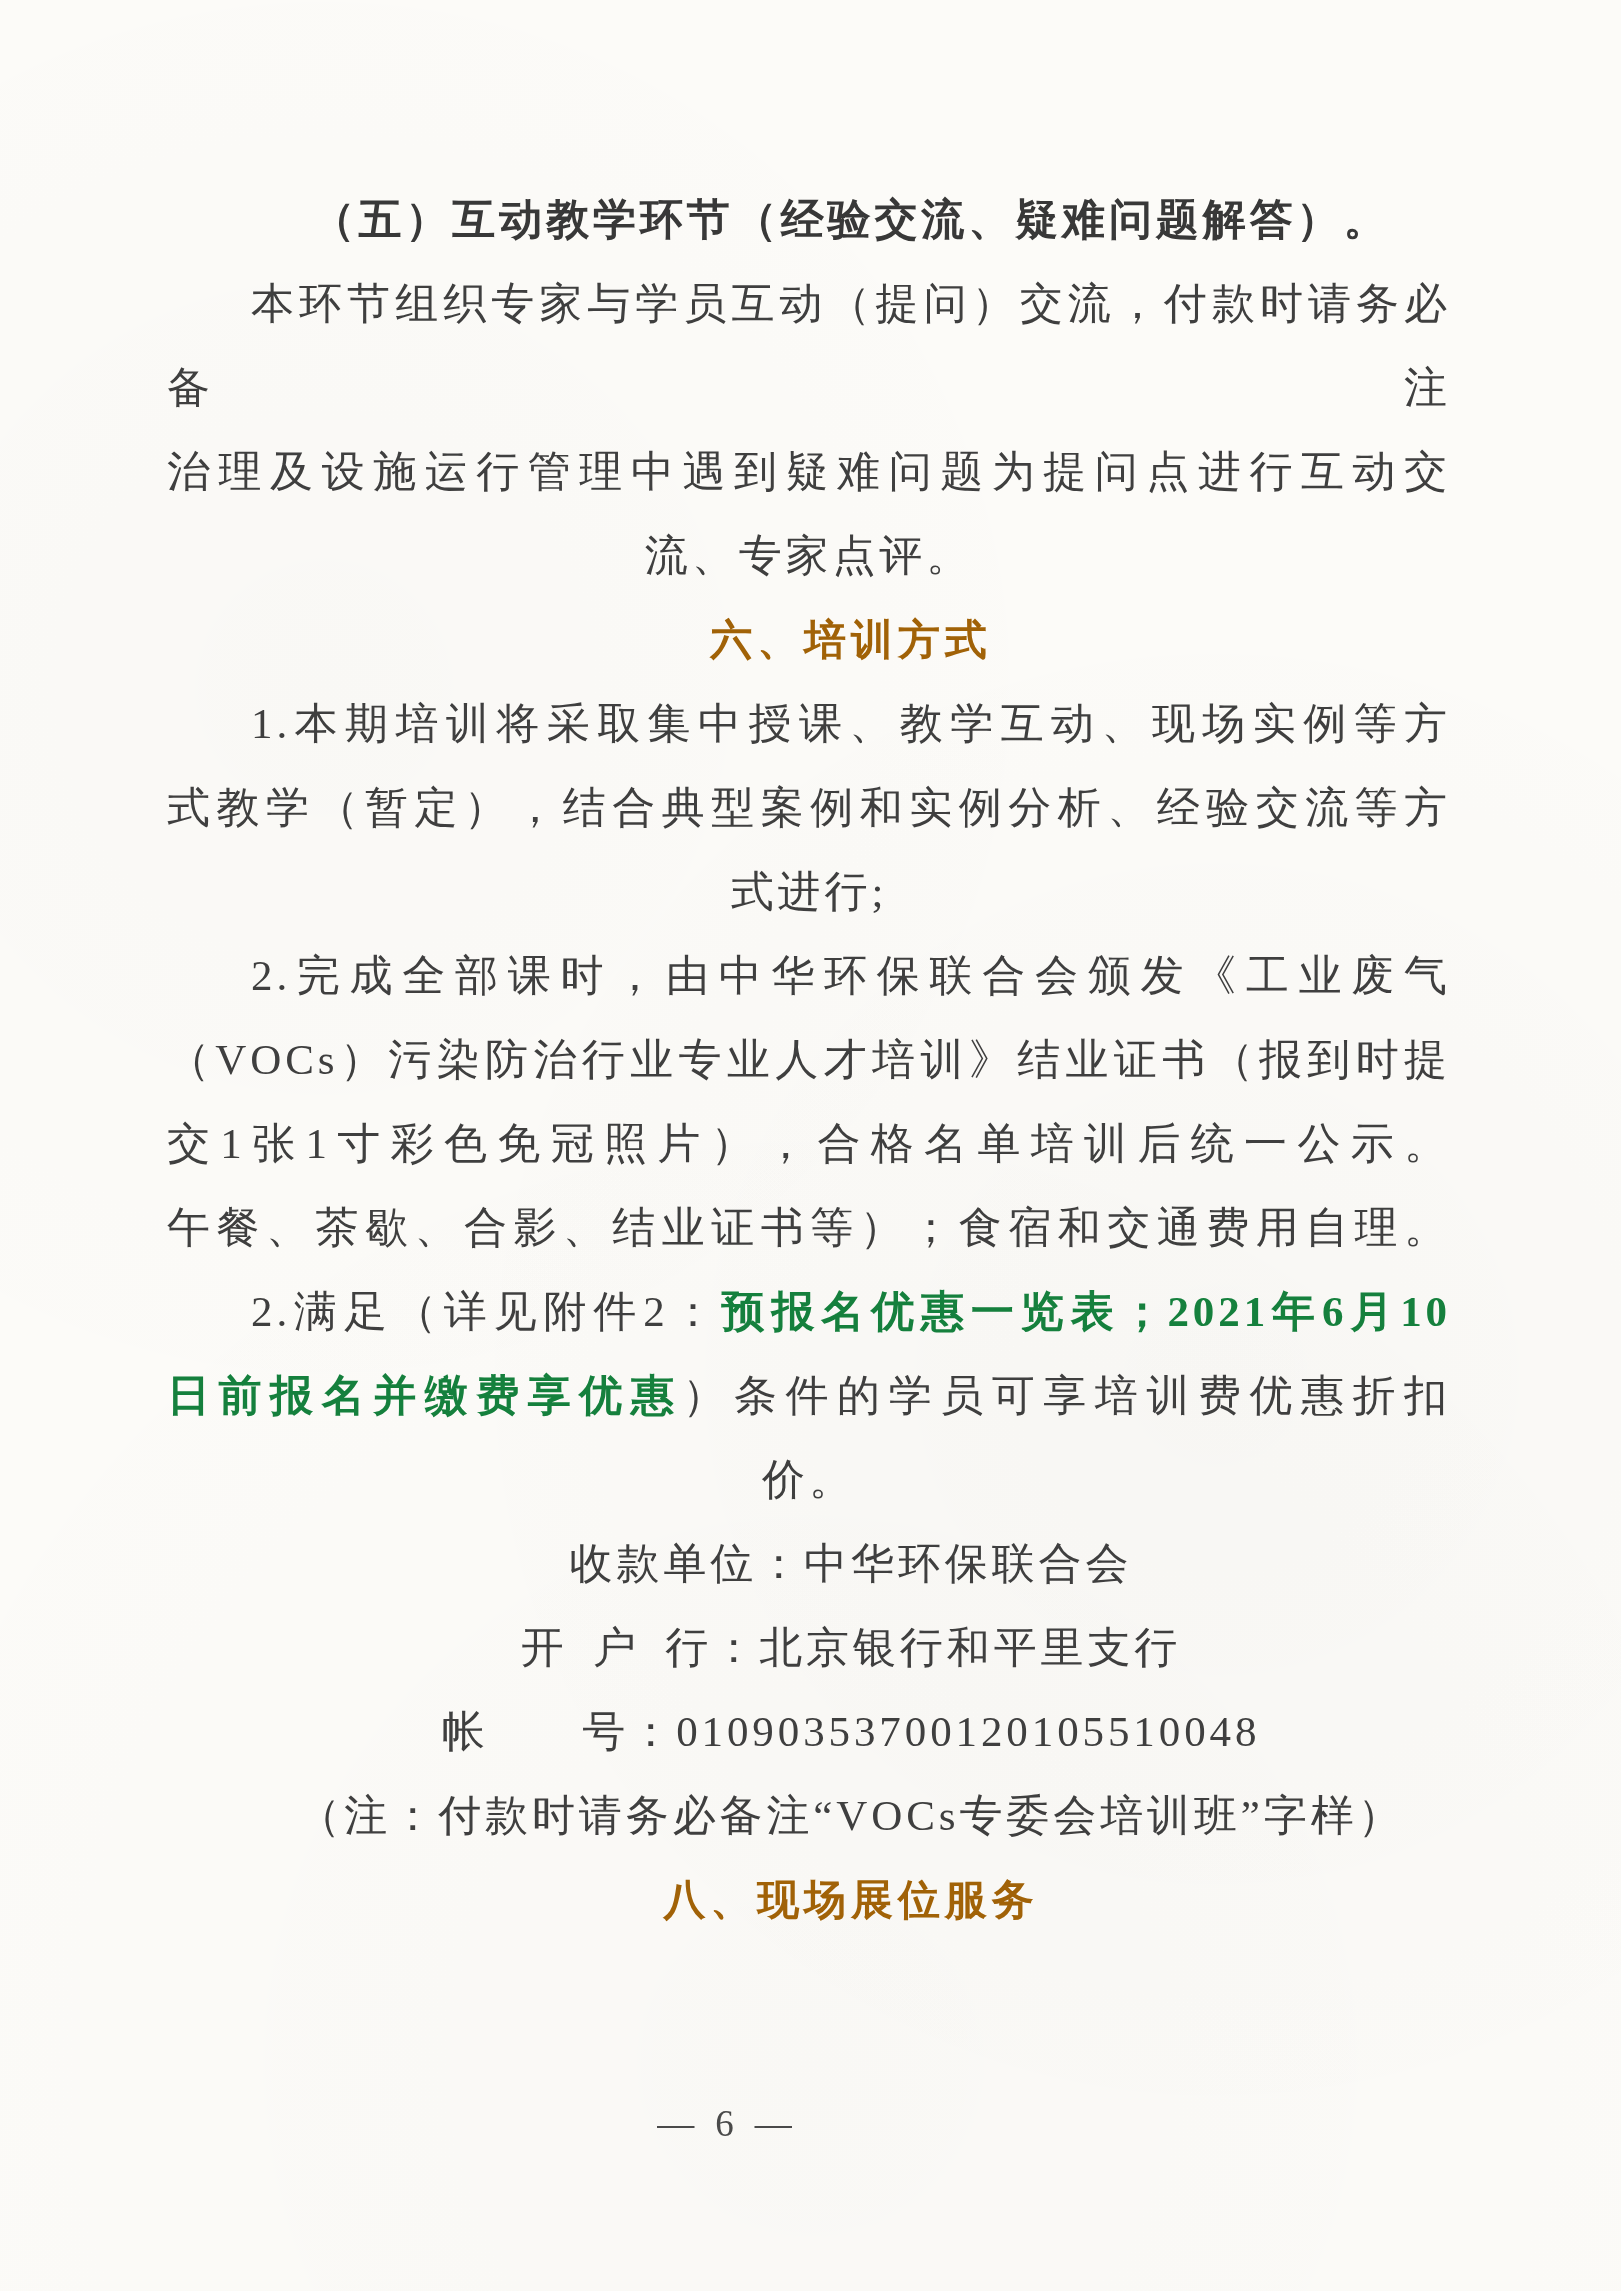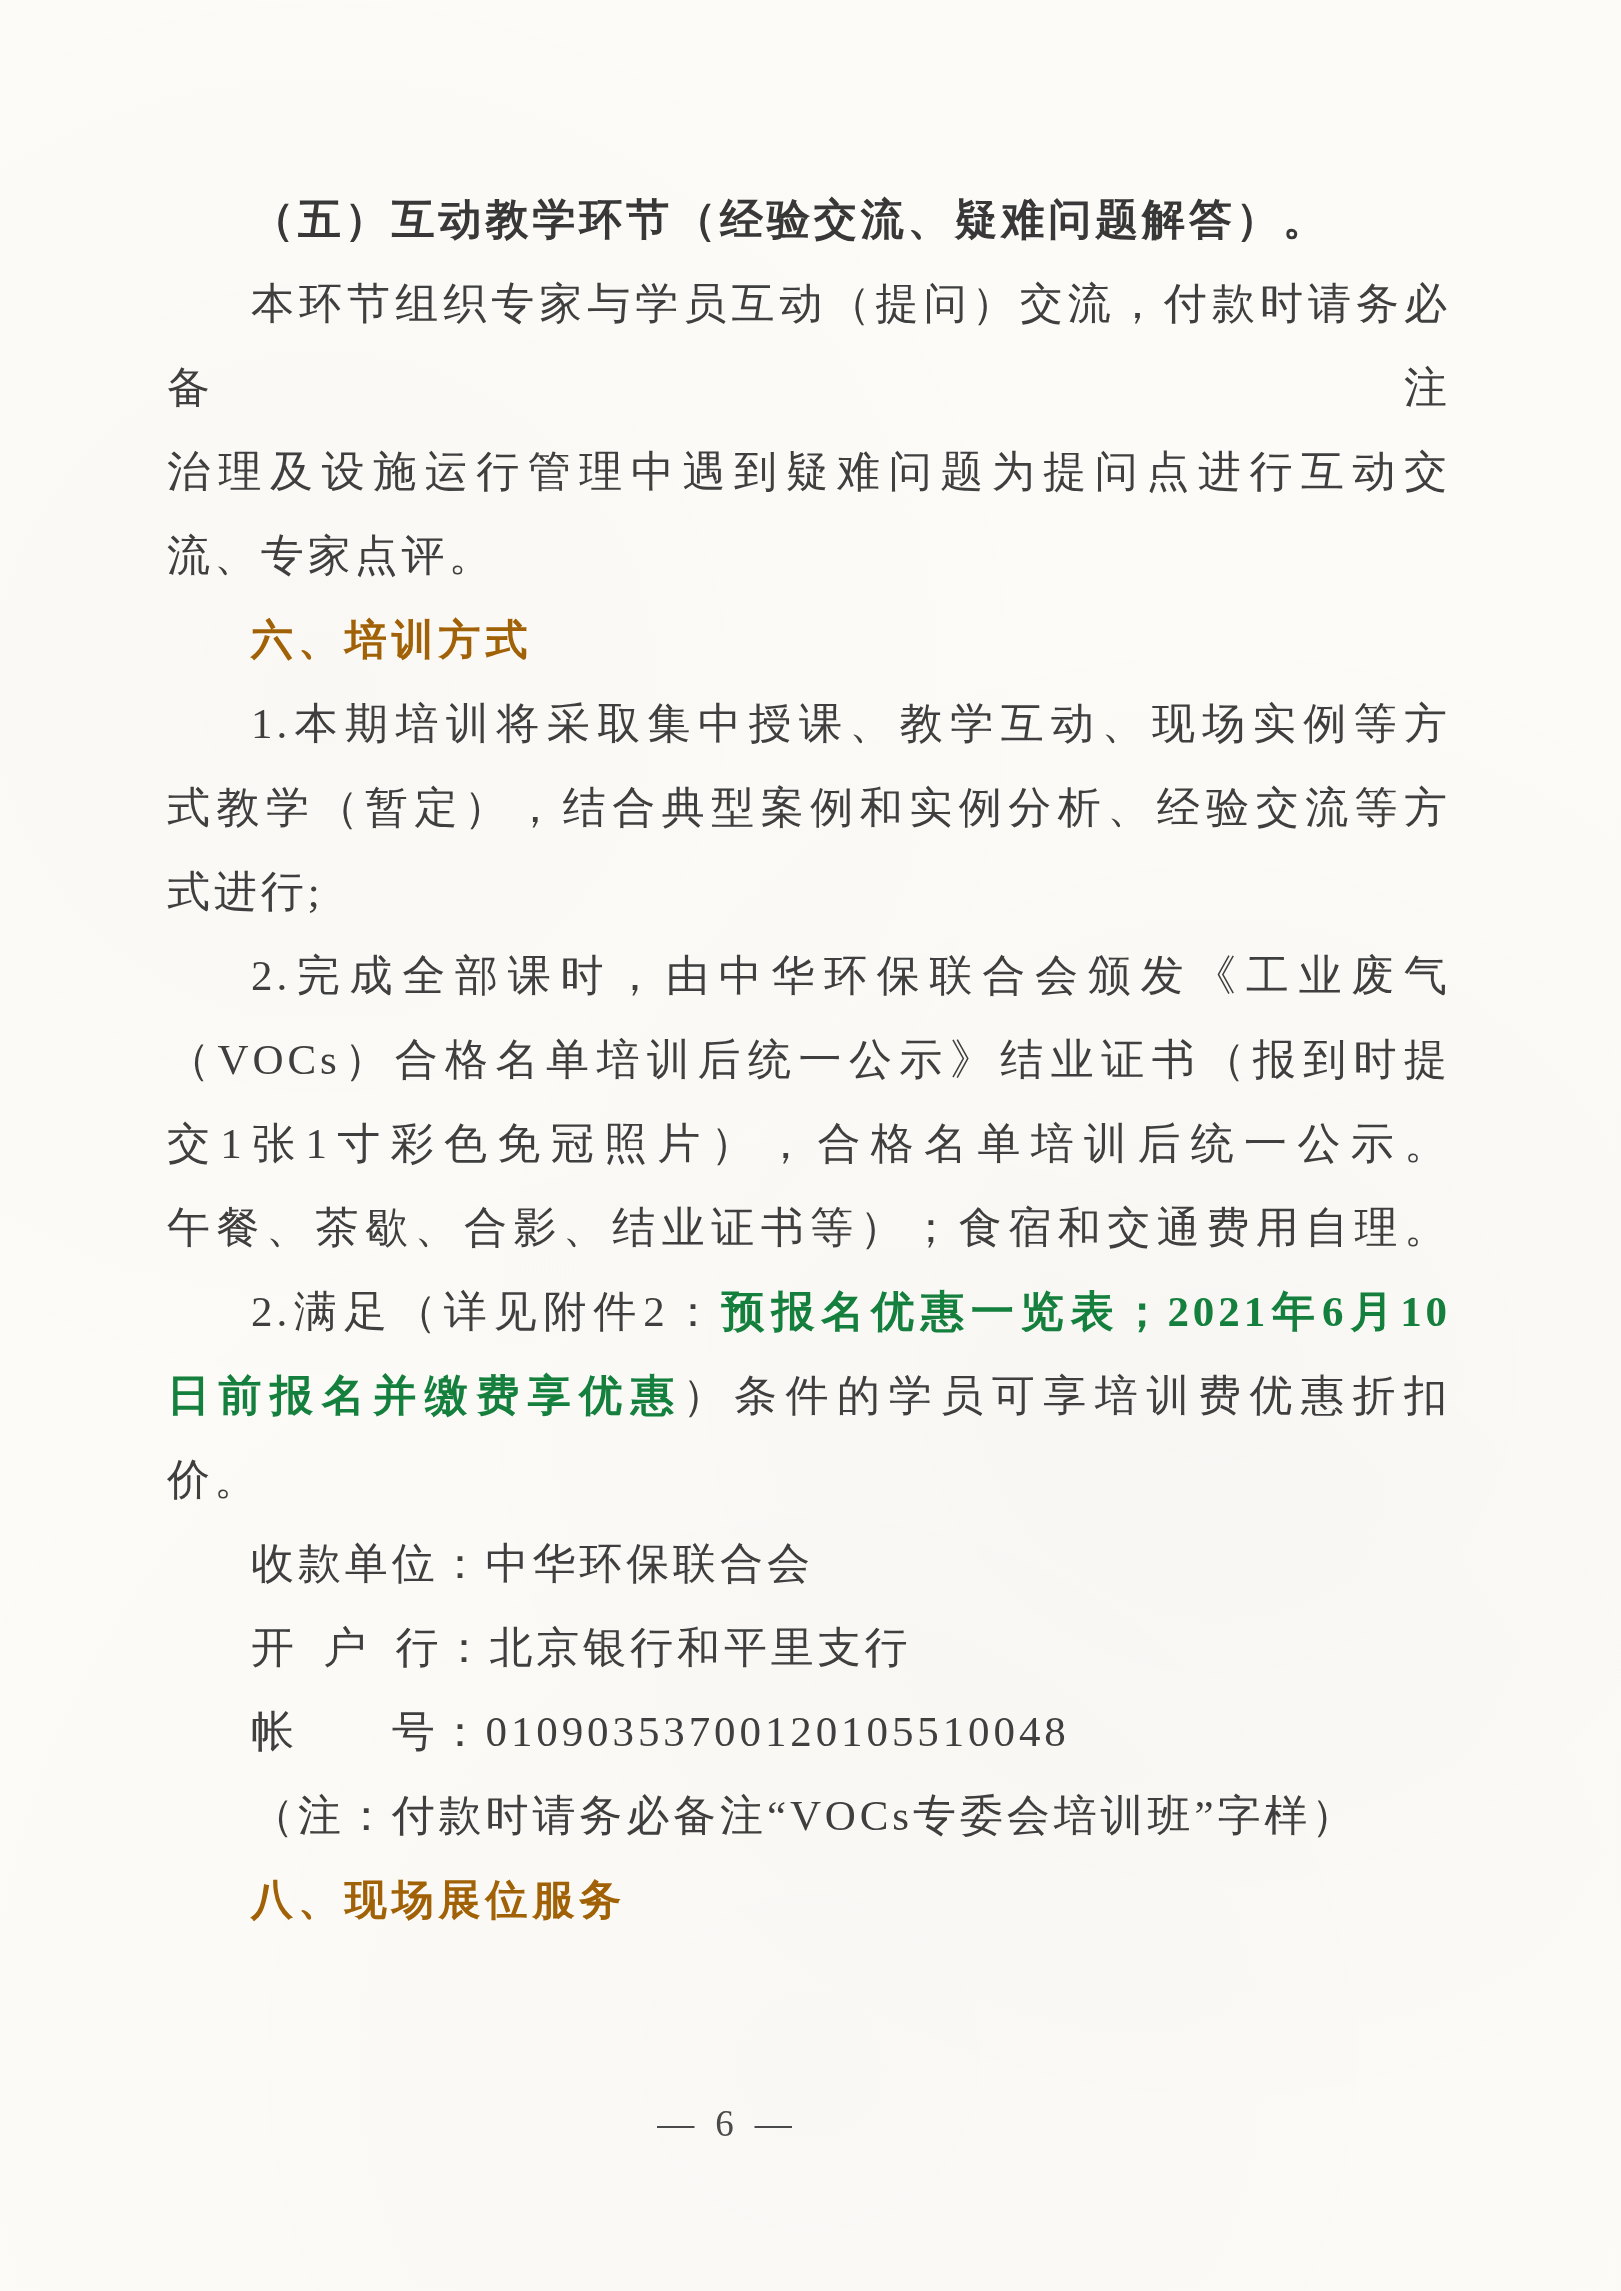--- a/index.html
+++ b/index.html
@@ -28,21 +28,21 @@
     position:absolute;
     left:167px;
     top:178px;
     width:1284px;
   }
   .line{
     font-size:43px;
     line-height:84px;
     letter-spacing:3.9px;
     color:#3f3f3f;
-    text-align:left;
+    text-align:center;
   }
   .indent{ text-indent:84px; }
   .just{
     text-align:justify;
     text-align-last:justify;
   }
   .h5{
     font-weight:700;
     color:#383838;
   }
@@ -78,21 +78,21 @@
     <div class="line just">治理及设施运行管理中遇到疑难问题为提问点进行互动交</div>
     <div class="line">流、专家点评。</div>
 
     <div class="line indent hsec">六、培训方式</div>
 
     <div class="line indent just">1.本期培训将采取集中授课、教学互动、现场实例等方</div>
     <div class="line just">式教学（暂定），结合典型案例和实例分析、经验交流等方</div>
     <div class="line">式进行;</div>
 
     <div class="line indent just">2.完成全部课时，由中华环保联合会颁发《工业废气</div>
-    <div class="line just">（VOCs）合格名单培训后统一公示》结业证书（报到时提</div>
+    <div class="line just">（VOCs）污染防治行业专业人才培训》结业证书（报到时提</div>
     <div class="line just">交1张1寸彩色免冠照片），合格名单培训后统一公示。</div>
 
 
     <div class="line just">午餐、茶歇、合影、结业证书等）；食宿和交通费用自理。</div>
 
     <div class="line indent just"><span>2.满足（详见附件2：</span><span class="b">预报名优惠一览表；2021年6月10</span></div>
     <div class="line just"><span class="b">日前报名并缴费享优惠</span><span>）条件的学员可享培训费优惠折扣</span></div>
     <div class="line">价。</div>
 
     <div class="line indent">收款单位：中华环保联合会</div>

